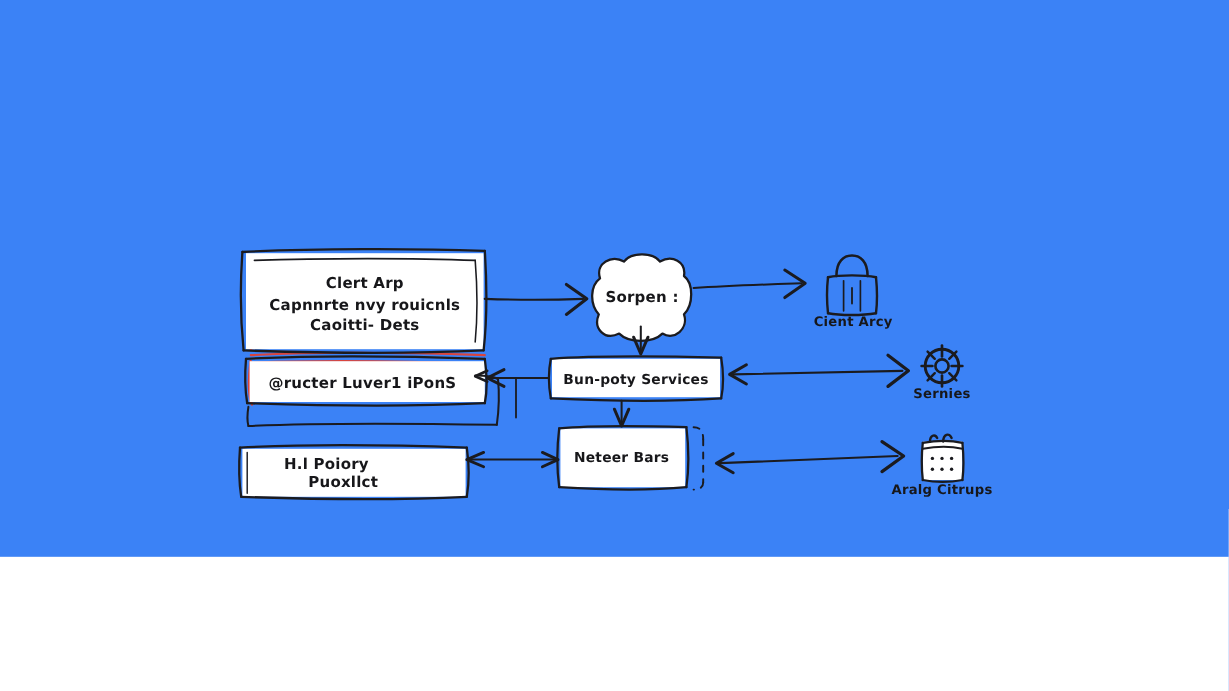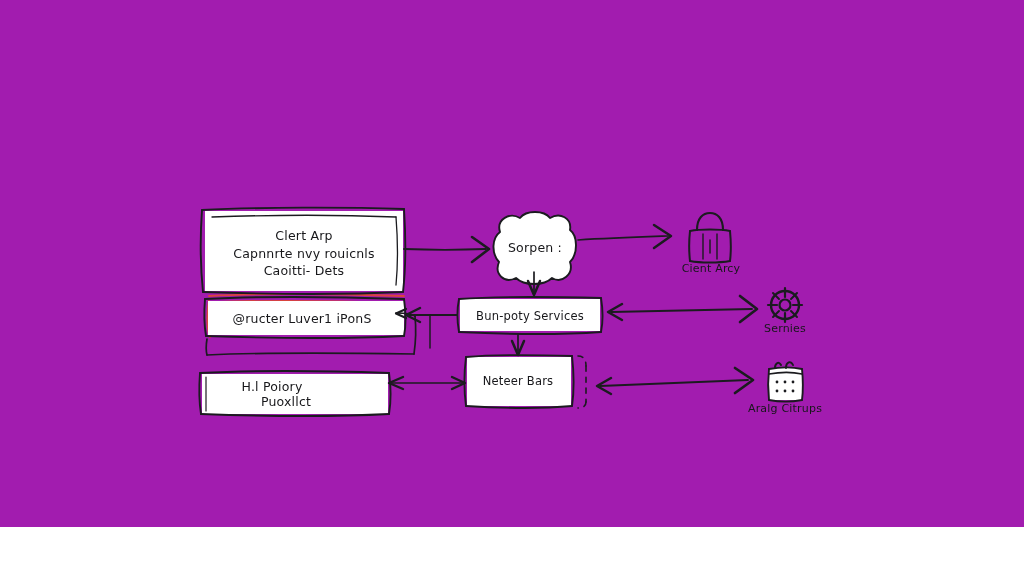--- a/index.html
+++ b/index.html
@@ -1,21 +1,21 @@
 <!DOCTYPE html>
 <html><head>
 <meta charset="utf-8">
 <style>
   html,body{margin:0;padding:0;}
   body{
     width:1024px;height:576px;overflow:hidden;
     background:#ffffff;
     font-family:"DejaVu Sans", sans-serif;
   }
-  #canvas{position:relative;width:1024px;height:527px;background:#a21caf;}
+  #canvas{position:relative;width:1024px;height:464px;background:#3b82f6;font-weight:bold;}
   #canvas svg{position:absolute;top:0;left:0;}
   .hand{
     font-family:"DejaVu Sans", sans-serif;
     font-size:12.5px;
     fill:#17171a;
     letter-spacing:.2px;
   }
   .hand-sm{font-size:11.5px;}
   .hand-lbl{font-size:11px;}
   .ink{stroke:#1b1b1f;fill:none;stroke-linecap:round;stroke-linejoin:round;}

